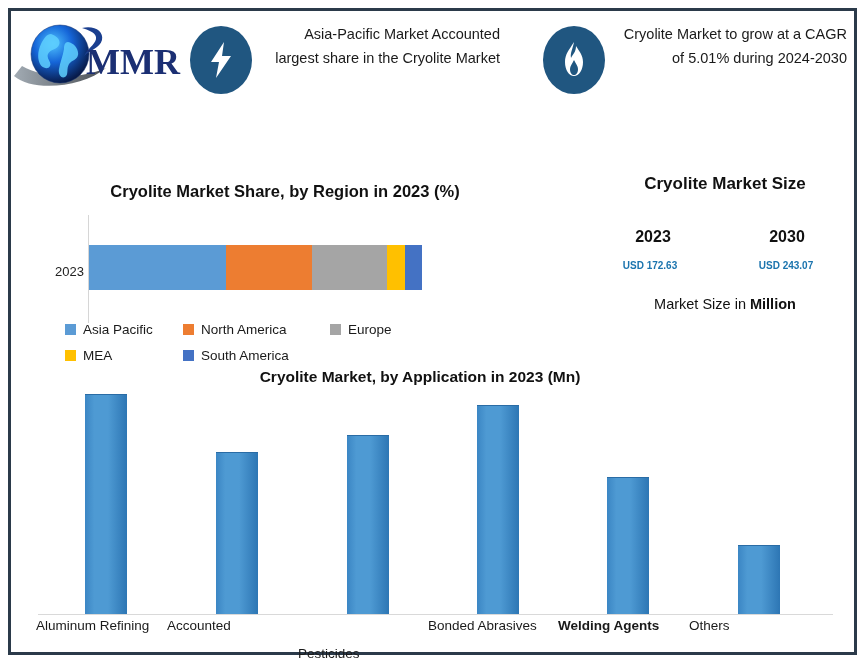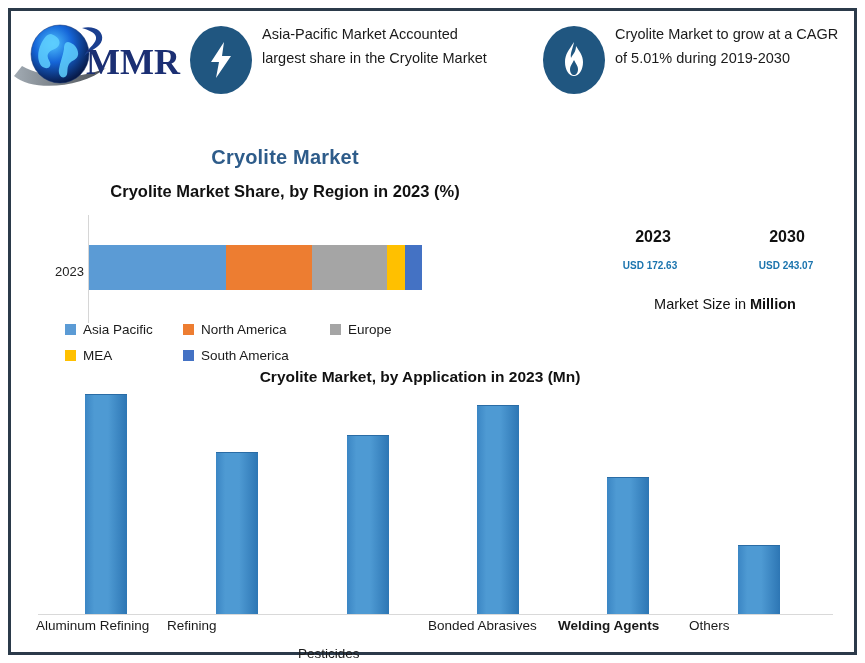--- a/index.html
+++ b/index.html
@@ -42,21 +42,21 @@
     background:#205680;
     display:flex;align-items:center;justify-content:center;
   }
   .hdr-icon svg{display:block;}
   .hdr-text{
     position:absolute;left:72px;top:0;
     width:238px;
     font-size:14.5px;
     line-height:24px;
     color:#1a1a1a;
-    text-align:left;
+    text-align:right;
     font-family:"Liberation Sans", sans-serif;
   }
   #hdr1{left:190px;}
   #hdr2{left:543px;}
   #hdr2 .hdr-text{width:232px;}
 
   
   .title-main{
     position:absolute;left:20px;top:146px;width:530px;
     text-align:center;
@@ -206,25 +206,24 @@
       <div class="hdr-text">Asia-Pacific Market Accounted largest share in the Cryolite Market</div>
     </div>
 
     <div class="hdr-block" id="hdr2">
       <div class="hdr-icon">
         <svg width="30" height="40" viewBox="0 0 30 40" aria-hidden="true">
           <path d="M15 2 C10 10 6 14 6 22 C6 30 10 36 15 36 C20 36 24 30 24 22 C24 15 20 11 17 6 C17 12 14 14 12 18 C11 13 14 8 15 2 Z" fill="#ffffff"></path>
           <path d="M15 20 C13 24 11 26 11 29 C11 33 13 35 15 35 C17 35 19 33 19 29 C19 26 17 24 15 20 Z" fill="#205680"></path>
         </svg>
       </div>
-      <div class="hdr-text">Cryolite Market to grow at a CAGR of 5.01% during 2019-2030</div>
-    </div>
-  </div>
-
-  <div class="title-main">Cryolite Market</div>
+      <div class="hdr-text">Cryolite Market to grow at a CAGR of 5.01% during 2024-2030</div>
+    </div>
+  </div>
+
   <div class="title-sub">Cryolite Market Share, by Region in 2023 (%)</div>
 
   <div class="share-chart">
     <div class="axis-v"></div>
     <div class="cat-label">2023</div>
     <div class="stack">
       <div class="seg" style="width:41%;background:#5b9bd5;"></div>
       <div class="seg" style="width:26%;background:#ed7d31;"></div>
       <div class="seg" style="width:22.5%;background:#a5a5a5;"></div>
       <div class="seg" style="width:5.5%;background:#ffc000;"></div>
@@ -253,40 +252,41 @@
         <span>MEA</span>
       </div>
       <div class="legend-item li-1">
         <span class="swatch" style="background:#4472c4;"></span>
         <span>South America</span>
       </div>
     </div>
   </div>
 
   <div class="right-panel">
+    <div class="mkt-size-title">Cryolite Market Size</div>
     <div class="yr yr-2023">2023</div>
     <div class="yr yr-2030">2030</div>
     <div class="val val-2023">USD 172.63</div>
     <div class="val val-2030">USD 243.07</div>
     <div class="mkt-unit"><span>Market Size in </span><b>Million</b></div>
   </div>
 
   <div class="app-chart">
     <div class="app-title">Cryolite Market, by Application in 2023 (Mn)</div>
     <div class="plot">
       <div class="baseline"></div>
       <div class="bar" style="left:65px;height:219px;"></div>
       <div class="bar" style="left:196px;height:161px;"></div>
       <div class="bar" style="left:327px;height:178px;"></div>
       <div class="bar" style="left:457px;height:208px;"></div>
       <div class="bar" style="left:587px;height:136px;"></div>
       <div class="bar" style="left:718px;height:68px;"></div>
     </div>
     <div class="xlabels">
       <div class="xlab" style="left:16px;width:140px;">Aluminum Refining</div>
-      <div class="xlab" style="left:147px;width:140px;">Refining</div>
+      <div class="xlab" style="left:147px;width:140px;">Accounted</div>
       <div class="xlab" style="left:278px;width:140px;margin-top:28px;">Pesticides</div>
       <div class="xlab" style="left:408px;width:140px;">Bonded Abrasives</div>
       <div class="xlab" style="left:538px;width:140px;font-weight:bold;">Welding Agents</div>
       <div class="xlab" style="left:669px;width:140px;">Others</div>
     </div>
   </div>
 </div>
 
 </body></html>

